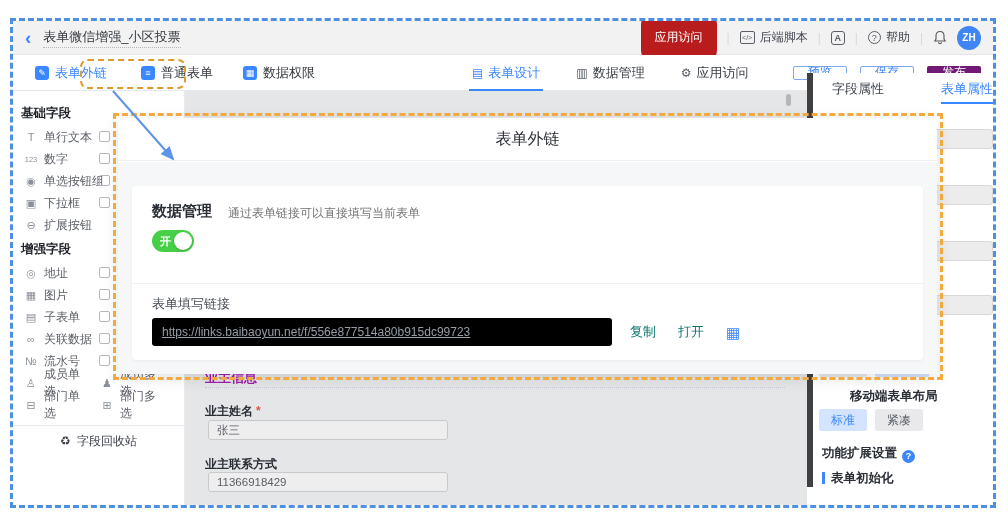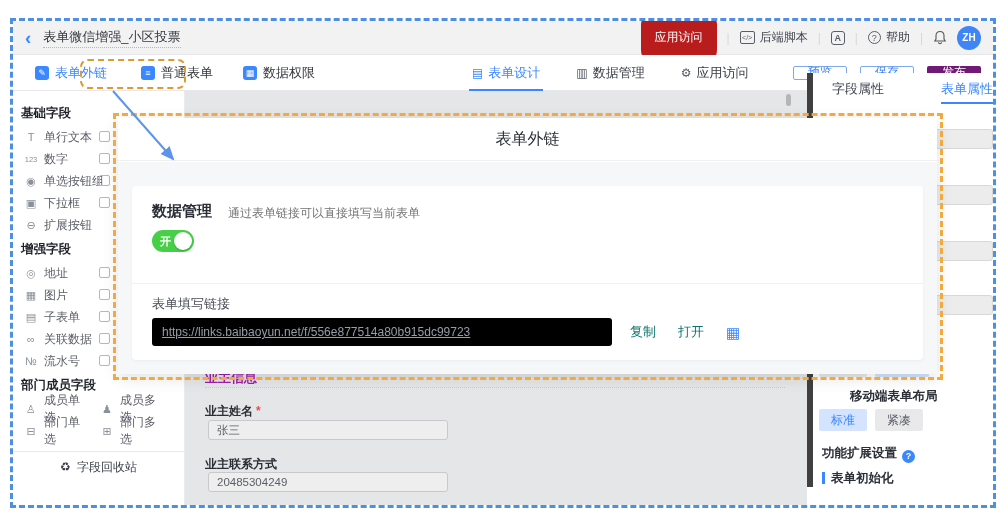--- a/index.html
+++ b/index.html
@@ -239,21 +239,20 @@
       <div class="sb-row">
         <span class="sb-ico">∞</span>
         <span>关联数据</span>
         <span class="stub"></span>
       </div>
       <div class="sb-row">
         <span class="sb-ico">№</span>
         <span>流水号</span>
         <span class="stub"></span>
       </div>
-      <div class="sb-group">部门成员字段</div>
       <div class="sb-2col">
         <span class="cell">
           <span class="sb-ico">♙</span>
           <span>成员单选</span>
         </span>
         <span class="cell">
           <span class="sb-ico">♟</span>
           <span>成员多选</span>
         </span>
       </div>
@@ -278,21 +277,21 @@
       <div class="scroll-dot"></div>
       <div class="sec-title">业主信息</div>
       <div class="sec-div"></div>
       <div class="abs f-label" style="left:20px; top:312px;">
         <span>业主姓名</span><span class="req">*</span>
       </div>
       <div class="f-input" style="left:23px; top:329px;">张三</div>
       <div class="abs f-label" style="left:20px; top:365px;">
         <span>业主联系方式</span>
       </div>
-      <div class="f-input" style="left:23px; top:381px;">20485304249</div>
+      <div class="f-input" style="left:23px; top:381px;">11366918429</div>
     </div>
 
     <div class="panel">
       <div class="panel-tabs">
         <span class="p-tab">
           <span class="tlabel">字段属性</span>
         </span>
         <span class="p-tab active">
           <span class="tlabel">表单属性</span>
         </span>

